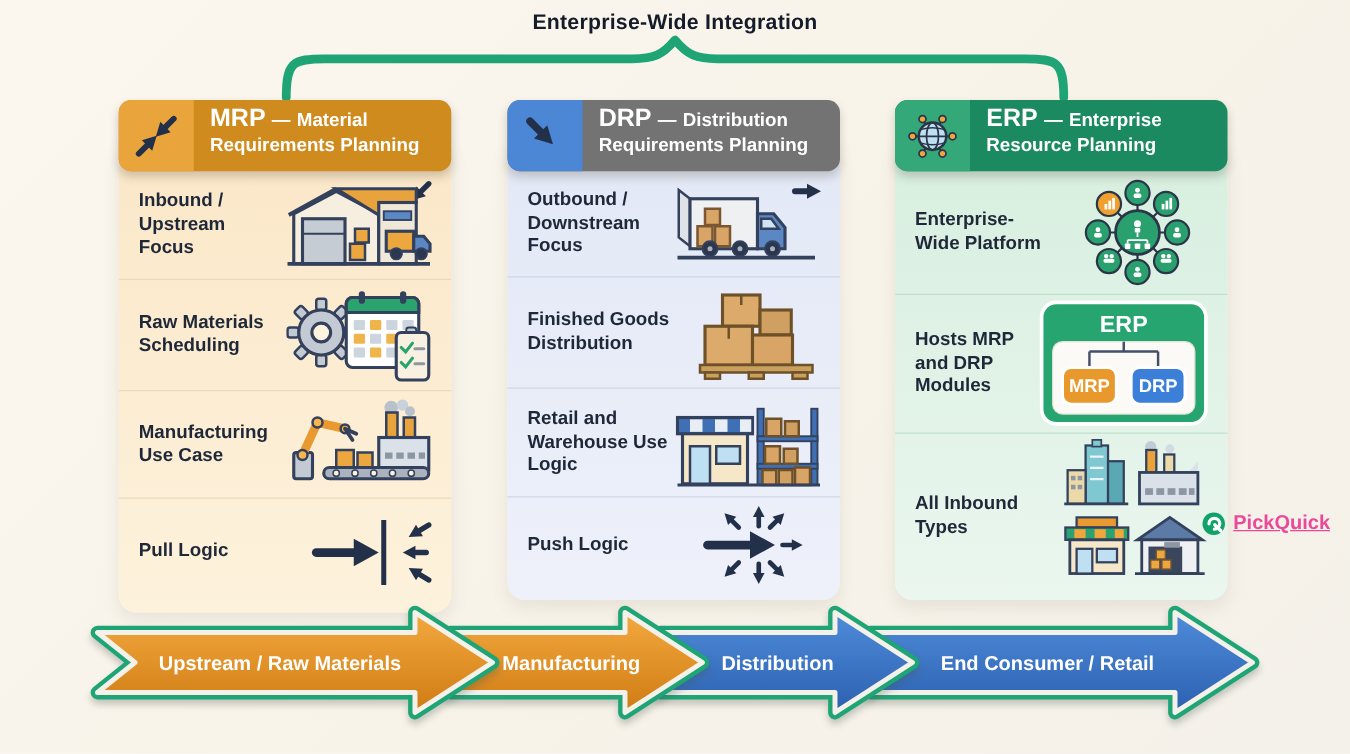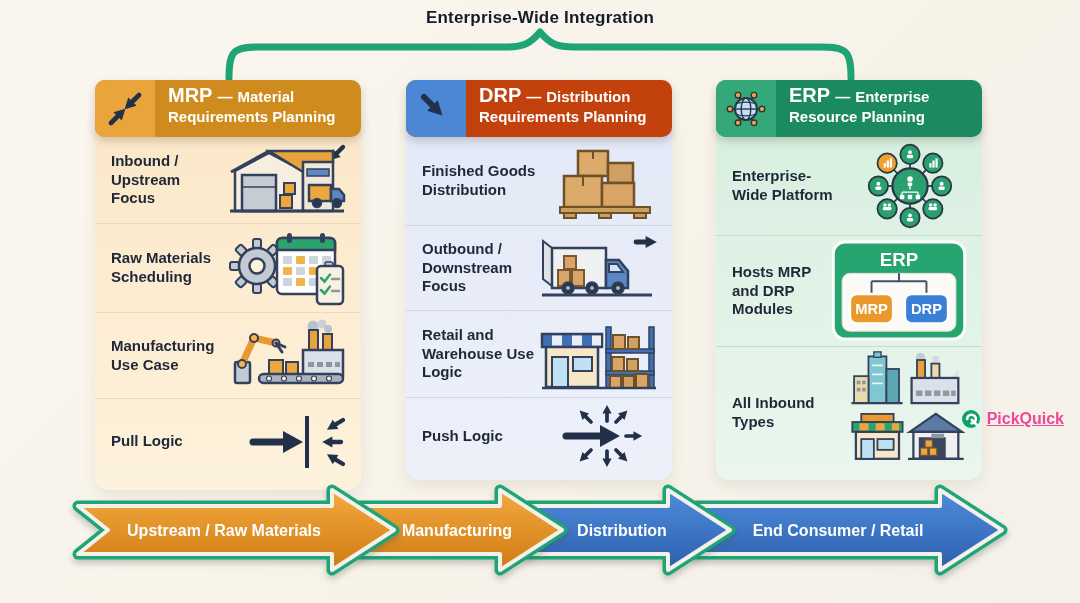--- a/index.html
+++ b/index.html
@@ -15,21 +15,21 @@
 
   
   .panel { border-radius:14px; box-shadow:0 6px 14px rgba(90,80,60,.10); display:flex; flex-direction:column; padding:27px 0 6px 0; }
   #panel-mrp { left:95px;  top:110px; width:266px; height:380px; background:linear-gradient(180deg,#fbe7c8 0%,#fdf2dc 100%); }
   #panel-drp { left:406px; top:110px; width:266px; height:370px; background:linear-gradient(180deg,#e2e8f6 0%,#eef1fa 100%); }
   #panel-erp { left:716px; top:110px; width:266px; height:370px; background:linear-gradient(180deg,#d7efdf 0%,#eaf6ee 100%); }
 
   
   .hdr { top:80px; height:57px; width:266px; border-radius:10px; display:flex; align-items:stretch; box-shadow:0 4px 8px rgba(60,50,30,.22); z-index:3; }
   #hdr-mrp { left:95px;  background:#cf8b1e; }
-  #hdr-drp { left:406px; background:#c2410c; }
+  #hdr-drp { left:406px; background:#737373; }
   #hdr-erp { left:716px; background:#1b8a60; }
   .hdr-iconbox { flex:0 0 60px; border-radius:10px 0 0 10px; display:flex; align-items:center; justify-content:center; }
   #hdr-mrp .hdr-iconbox { background:#e9a43c; }
   #hdr-drp .hdr-iconbox { background:#4c87d6; }
   #hdr-erp .hdr-iconbox { background:#35a87a; }
   .hdr-text { flex:1; color:#fff; font-weight:bold; display:flex; align-items:flex-start; padding:4px 8px 4px 13px; line-height:1.18; }
   .hdr-text .inner { display:inline; }
   .acr { font-size:20px; }
   .sep { font-size:15px; margin:0 5px; }
   .hname { font-size:15px; }
@@ -215,56 +215,56 @@
         <use href="#arr" stroke="#22304a" fill="#22304a" transform="translate(33,5) rotate(135) scale(0.78)"></use>
         <use href="#arr" stroke="#22304a" fill="#22304a" transform="translate(5,33) rotate(-45) scale(0.78)"></use>
       </svg>
     </div>
     <div class="hdr-text">
         <span class="inner"><span class="acr">MRP</span><span class="sep">—</span><span class="hname">Material Requirements Planning</span></span>
       </div>
   </div>
 
   <div class="abs panel" id="panel-drp">
-    <div class="row row-2">
-      <div class="row-label">Finished Goods Distribution</div>
-      <div class="row-icon">
-        <svg width="106" height="80" viewBox="0 0 106 80">
-          <rect x="26" y="10" width="30" height="25" fill="#dcab6b" stroke="#6e5128" stroke-width="2.5"></rect>
-          <line x1="41" y1="10" x2="41" y2="18" stroke="#6e5128" stroke-width="2"></line>
-          <rect x="56" y="22" width="25" height="20" fill="#cfa061" stroke="#6e5128" stroke-width="2.5"></rect>
-          <rect x="12" y="35" width="38" height="31" fill="#dcab6b" stroke="#6e5128" stroke-width="2.5"></rect>
-          <line x1="31" y1="35" x2="31" y2="45" stroke="#6e5128" stroke-width="2"></line>
-          <rect x="50" y="42" width="32" height="24" fill="#d9a566" stroke="#6e5128" stroke-width="2.5"></rect>
-          <rect x="8" y="66" width="90" height="6" fill="#caa05f" stroke="#6e5128" stroke-width="2"></rect>
-          <rect x="12" y="72" width="12" height="5" fill="#caa05f" stroke="#6e5128" stroke-width="2"></rect>
-          <rect x="47" y="72" width="12" height="5" fill="#caa05f" stroke="#6e5128" stroke-width="2"></rect>
-          <rect x="82" y="72" width="12" height="5" fill="#caa05f" stroke="#6e5128" stroke-width="2"></rect>
-        </svg>
-      </div>
-    </div>
     <div class="row row-1">
       <div class="row-label">Outbound / Downstream Focus</div>
       <div class="row-icon">
         <svg width="118" height="76" viewBox="0 0 118 76">
           <use href="#arr" stroke="#22304a" fill="#22304a" transform="translate(96,12) scale(0.8)"></use>
           <polygon points="12,18 3,11 3,49 12,56" fill="#dfe3e8" stroke="#33415c" stroke-width="2"></polygon>
           <rect x="12" y="18" width="54" height="40" fill="#eef0f2" stroke="#33415c" stroke-width="2.5"></rect>
           <rect x="18" y="40" width="12" height="16" fill="#d9a566" stroke="#7a5633" stroke-width="2"></rect>
           <rect x="32" y="40" width="12" height="16" fill="#d9a566" stroke="#7a5633" stroke-width="2"></rect>
           <rect x="24" y="26" width="12" height="13" fill="#d9a566" stroke="#7a5633" stroke-width="2"></rect>
           <path d="M66 30 h13 l9 11 v17 h-22 z" fill="#5b87c5" stroke="#33415c" stroke-width="2.5"></path>
           <path d="M69 34 h8 l6 8 h-14 z" fill="#cfe4f2" stroke="#33415c" stroke-width="2"></path>
           <circle cx="28" cy="58" r="6" fill="#2b3750" stroke="#33415c" stroke-width="1.5"></circle>
             <circle cx="28" cy="58" r="2" fill="#aab3bd"></circle>
           <circle cx="52" cy="58" r="6" fill="#2b3750" stroke="#33415c" stroke-width="1.5"></circle>
             <circle cx="52" cy="58" r="2" fill="#aab3bd"></circle>
           <circle cx="78" cy="58" r="6" fill="#2b3750" stroke="#33415c" stroke-width="1.5"></circle>
             <circle cx="78" cy="58" r="2" fill="#aab3bd"></circle>
           <line x1="2" y1="65" x2="112" y2="65" stroke="#33415c" stroke-width="3"></line>
+        </svg>
+      </div>
+    </div>
+    <div class="row row-2">
+      <div class="row-label">Finished Goods Distribution</div>
+      <div class="row-icon">
+        <svg width="106" height="80" viewBox="0 0 106 80">
+          <rect x="26" y="10" width="30" height="25" fill="#dcab6b" stroke="#6e5128" stroke-width="2.5"></rect>
+          <line x1="41" y1="10" x2="41" y2="18" stroke="#6e5128" stroke-width="2"></line>
+          <rect x="56" y="22" width="25" height="20" fill="#cfa061" stroke="#6e5128" stroke-width="2.5"></rect>
+          <rect x="12" y="35" width="38" height="31" fill="#dcab6b" stroke="#6e5128" stroke-width="2.5"></rect>
+          <line x1="31" y1="35" x2="31" y2="45" stroke="#6e5128" stroke-width="2"></line>
+          <rect x="50" y="42" width="32" height="24" fill="#d9a566" stroke="#6e5128" stroke-width="2.5"></rect>
+          <rect x="8" y="66" width="90" height="6" fill="#caa05f" stroke="#6e5128" stroke-width="2"></rect>
+          <rect x="12" y="72" width="12" height="5" fill="#caa05f" stroke="#6e5128" stroke-width="2"></rect>
+          <rect x="47" y="72" width="12" height="5" fill="#caa05f" stroke="#6e5128" stroke-width="2"></rect>
+          <rect x="82" y="72" width="12" height="5" fill="#caa05f" stroke="#6e5128" stroke-width="2"></rect>
         </svg>
       </div>
     </div>
     <div class="row row-3">
       <div class="row-label">Retail and Warehouse Use Logic</div>
       <div class="row-icon">
         <svg width="118" height="78" viewBox="0 0 118 78">
           <rect x="6" y="30" width="52" height="42" fill="#f5e7c8" stroke="#33415c" stroke-width="2.5"></rect>
           <rect x="2" y="19" width="60" height="13" fill="#3f6fb5" stroke="#33415c" stroke-width="2.5"></rect>
           <rect x="12" y="20.5" width="10" height="10" fill="#e9eef5"></rect>

